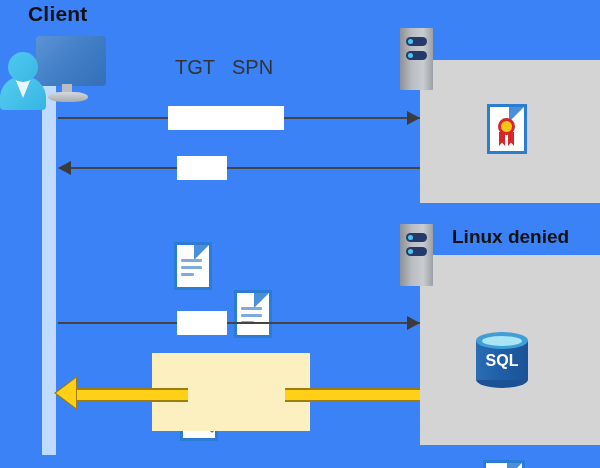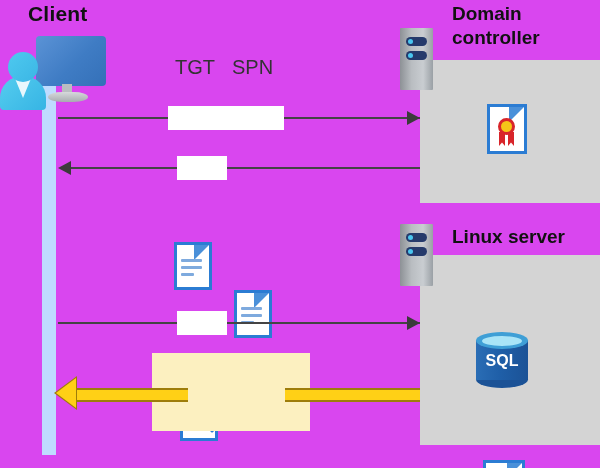--- a/index.html
+++ b/index.html
@@ -1,17 +1,17 @@
 <!DOCTYPE html>
 <html><head>
 <meta charset="utf-8">
 <style>
   html,body{margin:0;padding:0;background:#ffffff;}
   body{width:600px;height:468px;overflow:hidden;font-family:"Liberation Sans",sans-serif;}
-  #stage{position:relative;width:600px;height:468px;background:#d946ef;}
+  #stage{position:relative;width:600px;height:468px;background:#3b82f6;}
 
   .abs{position:absolute;}
 
   
   .lbl-client{left:28px;top:2px;font-size:21px;font-weight:bold;color:#111;letter-spacing:.2px;}
   .lbl-dc{left:452px;top:2px;font-size:19px;font-weight:bold;color:#111;line-height:24px;width:140px;}
   .lbl-linux{left:452px;top:225px;font-size:19px;font-weight:bold;color:#111;line-height:24px;}
   .lbl-tgt{left:175px;top:56px;font-size:20px;color:#333;}
   .lbl-spn{left:232px;top:56px;font-size:20px;color:#333;}
   .lbl-keytab{left:440px;top:416px;font-size:19px;color:#3b3b3b;}
@@ -104,39 +104,35 @@
     <div class="collar"></div>
     <div class="head"></div>
   </div>
   <div class="abs lbl-client">Client</div>
 
   <div class="abs panel panel-dc"></div>
   <div class="abs rack rack-dc">
     <div class="rack-bar rack-b1"></div>
     <div class="rack-bar rack-b2"></div>
   </div>
-  <div class="abs lbl-dc">
-    <div>Domain</div>
-    <div>controller</div>
-  </div>
 
   <div class="abs doc" style="left:487px;top:104px;width:40px;height:50px;">
     <div class="body"></div>
     <div class="fold"></div>
     <div class="rosette" style="left:11px;top:14px;"></div>
     <div class="ribbon" style="left:12px;top:28px;clip-path:polygon(0 0,100% 0,100% 100%,50% 75%,0 100%);"></div>
     <div class="ribbon" style="left:21px;top:28px;clip-path:polygon(0 0,100% 0,100% 100%,50% 75%,0 100%);"></div>
   </div>
 
   <div class="abs panel panel-linux"></div>
   <div class="abs rack rack-lx">
     <div class="rack-bar rack-b1"></div>
     <div class="rack-bar rack-b2"></div>
   </div>
-  <div class="abs lbl-linux">Linux server</div>
+  <div class="abs lbl-linux">Linux denied</div>
 
   <div class="abs cyl" style="left:476px;top:282px;">
     <div class="cyl-bot"></div>
     <div class="cyl-body"></div>
     <div class="cyl-top"></div>
     <div class="cyl-top-in"></div>
     <div class="cyl-txt">SQL</div>
   </div>
 
   <div class="abs doc" style="left:483px;top:358px;width:42px;height:52px;">

